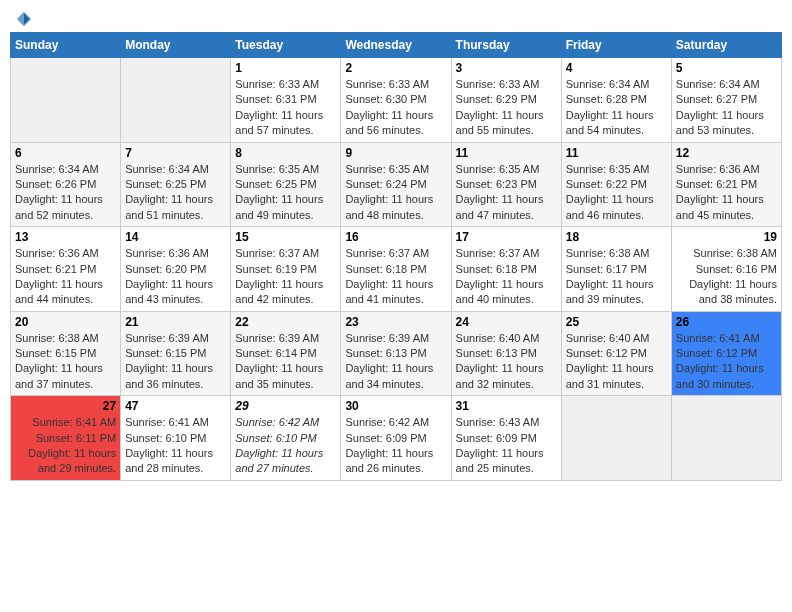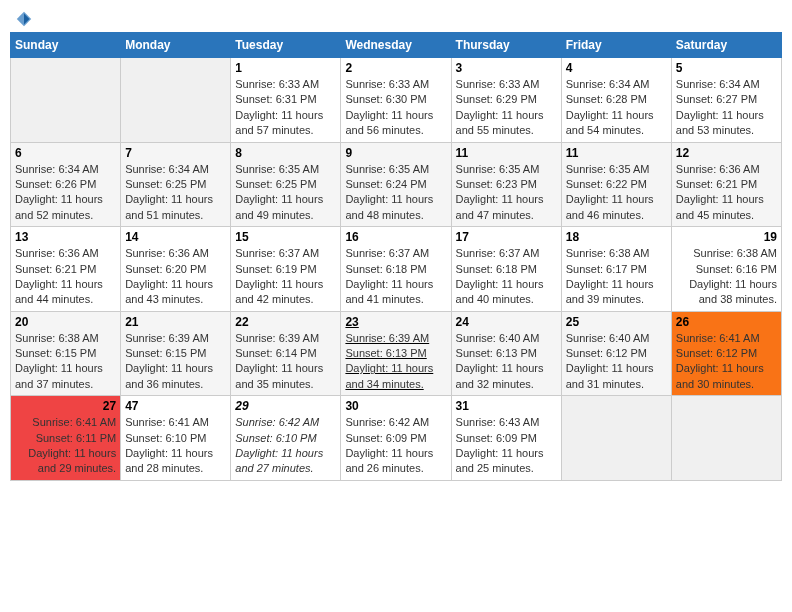--- a/index.html
+++ b/index.html
@@ -260,39 +260,39 @@
           <div class="day-info" style="white-space: pre-line;">Sunrise: 6:39 AM
 Sunset: 6:15 PM
 Daylight: 11 hours and 36 minutes.</div>
         </td>
         <td style="background: rgb(245, 245, 245);">
           <span class="day-num">22</span>
           <div class="day-info" style="white-space: pre-line;">Sunrise: 6:39 AM
 Sunset: 6:14 PM
 Daylight: 11 hours and 35 minutes.</div>
         </td>
-        <td style="background: rgb(245, 245, 245); text-decoration: underline;">
+        <td style="background: rgb(245, 245, 245);">
           <span class="day-num">23</span>
           <div class="day-info" style="white-space: pre-line;">Sunrise: 6:39 AM
 Sunset: 6:13 PM
 Daylight: 11 hours and 34 minutes.</div>
         </td>
         <td style="background: rgb(245, 245, 245);">
           <span class="day-num">24</span>
           <div class="day-info" style="white-space: pre-line;">Sunrise: 6:40 AM
 Sunset: 6:13 PM
 Daylight: 11 hours and 32 minutes.</div>
         </td>
         <td style="background: rgb(245, 245, 245);">
           <span class="day-num">25</span>
           <div class="day-info" style="white-space: pre-line;">Sunrise: 6:40 AM
 Sunset: 6:12 PM
 Daylight: 11 hours and 31 minutes.</div>
         </td>
-        <td style="background: #f97316;">
+        <td style="background: #3b82f6;">
           <span class="day-num">26</span>
           <div class="day-info" style="white-space: pre-line;">Sunrise: 6:41 AM
 Sunset: 6:12 PM
 Daylight: 11 hours and 30 minutes.</div>
         </td>
       </tr>
       <tr>
         <td style="background: #ef4444; text-align: right;">
           <span class="day-num">27</span>
           <div class="day-info" style="white-space: pre-line;">Sunrise: 6:41 AM

